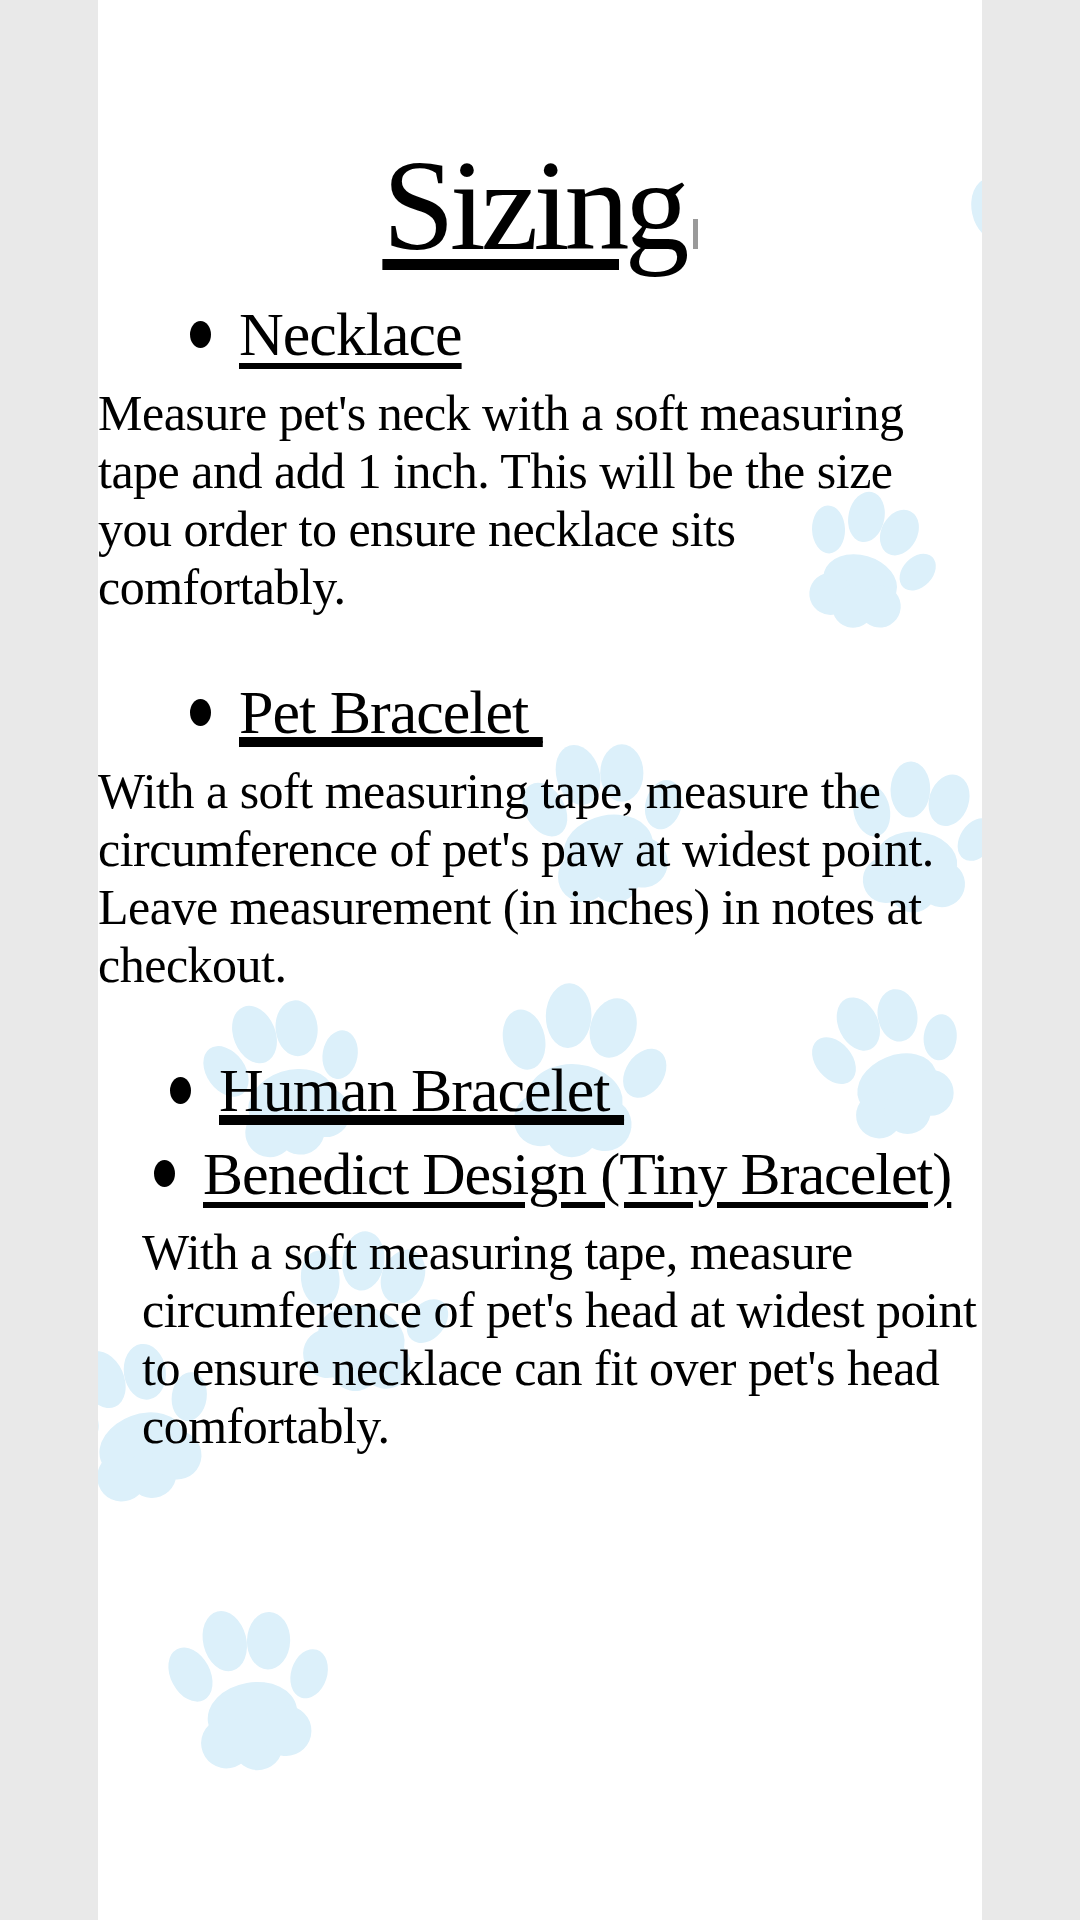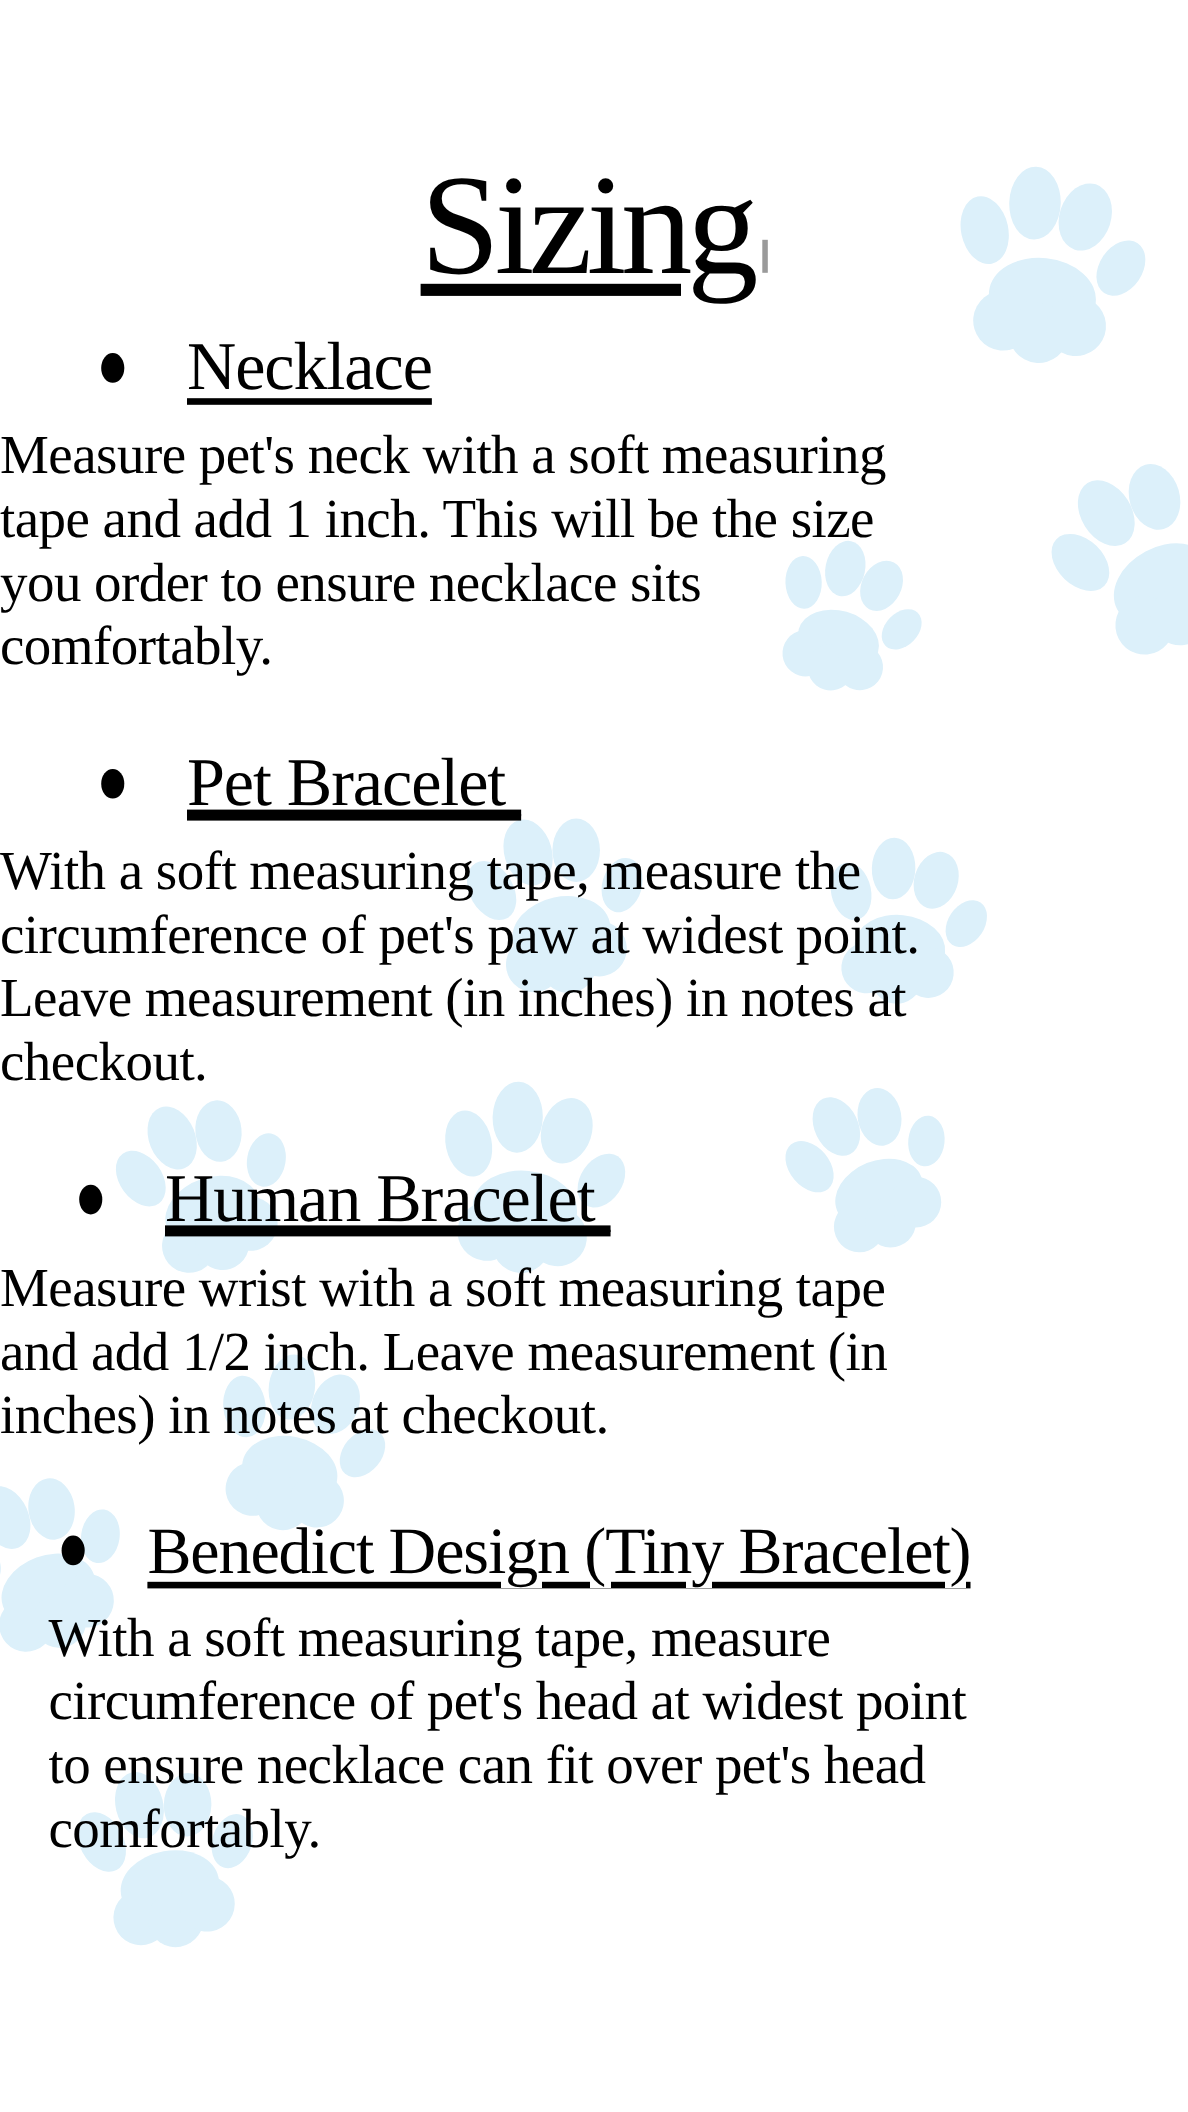--- a/index.html
+++ b/index.html
@@ -1,18 +1,18 @@
 <!DOCTYPE html>
 <html><head>
 <meta charset="utf-8">
 <style>
   html,body{margin:0;padding:0;background:#e9e9e9;}
   .page{
     position:relative;
-    width:1080px;height:1920px;
+    width:884px;height:1920px;
     margin:0 auto;
     background:#ffffff;
     overflow:hidden;
     font-family:"Liberation Serif","DejaVu Serif",serif;
     color:#000000;
   }
   
   .paw-layer{
     position:absolute;inset:0;
     z-index:0;
@@ -48,21 +48,20 @@
     margin-left:8px;
     vertical-align:baseline;
   }
   .heading{
     display:flex;
     align-items:center;
     line-height:1.1;
     font-size:62px;
     letter-spacing:-1px;
     margin:0 0 16px 0;
-    gap:29px;
   }
   .dot{
     flex:0 0 auto;
     width:21px;height:27px;
     border-radius:50%;
     background:#000;
     margin-right:28px;
   }
   .htext{
     text-decoration:underline;
@@ -185,23 +184,20 @@
 circumference of pet's paw at widest point.
 Leave measurement (in inches) in notes at
 checkout.</p>
     </div>
 
     <div class="section sec-human">
       <div class="heading">
         <span class="dot"></span>
         <span class="htext">Human Bracelet&nbsp;</span>
       </div>
-      <p class="body">Measure wrist with a soft measuring tape
-and add 1/2 inch. Leave measurement (in
-inches) in notes at checkout.</p>
     </div>
 
     <div class="section sec-benedict">
       <div class="heading">
         <span class="dot"></span>
         <span class="htext">Benedict Design (Tiny Bracelet)</span>
       </div>
       <p class="body">With a soft measuring tape, measure
 circumference of pet's head at widest point
 to ensure necklace can fit over pet's head

